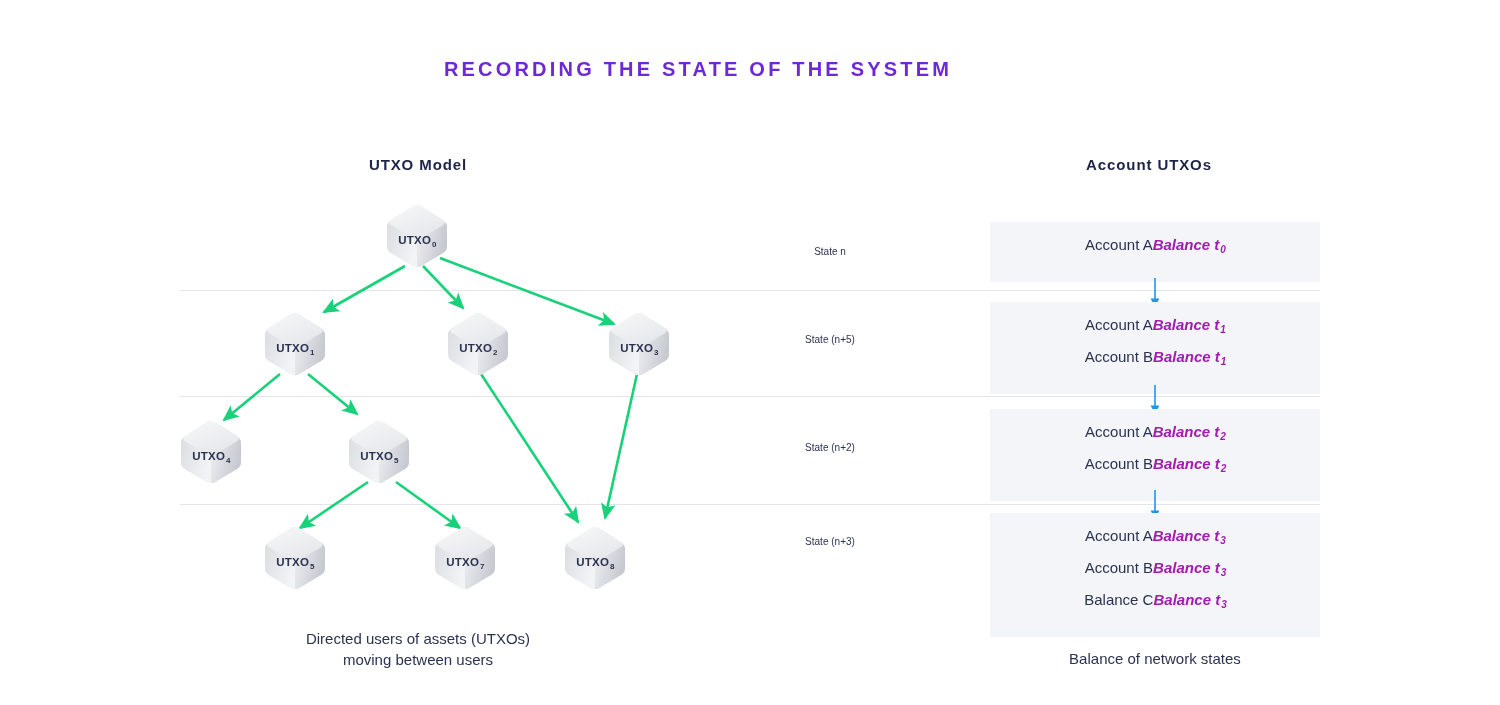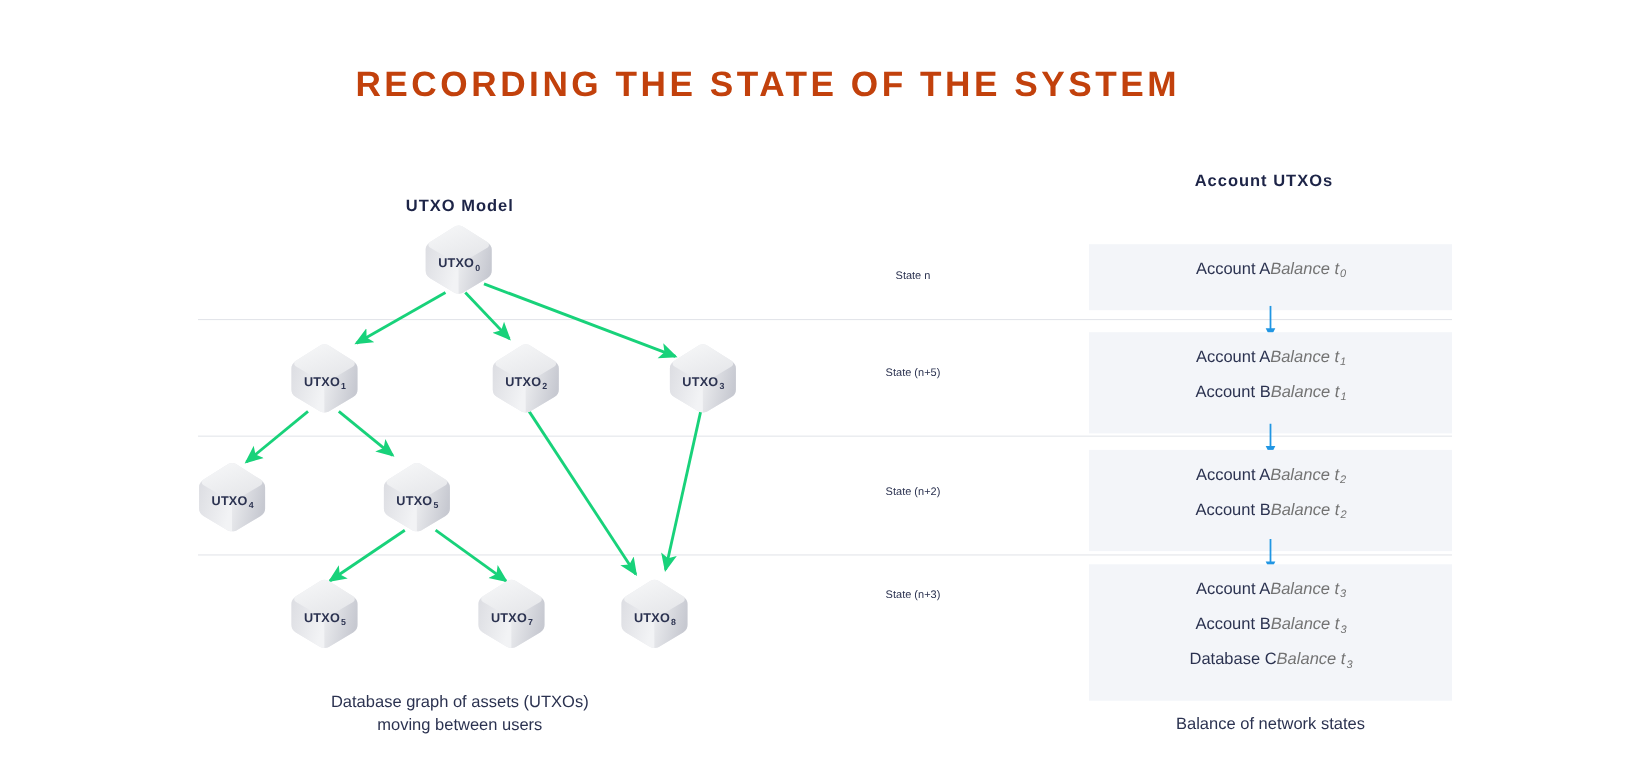--- a/index.html
+++ b/index.html
@@ -13,37 +13,37 @@
     position: relative;
     width: 1500px; height: 705px;
     background: #ffffff;
   }
 
   
   #title {
     position: absolute;
     left: 0; top: 58px; width: 1396px;
     text-align: center;
-    font-size: 32px;
+    font-size: 20px;
     font-weight: bold;
     letter-spacing: 3.2px;
-    color: #c2410c;
+    color: #6d28d9;
   }
 
   
   .col-head {
     position: absolute;
     font-size: 15px;
     font-weight: bold;
     letter-spacing: 0.9px;
     color: #1d2447;
     text-align: center;
     white-space: nowrap;
   }
-  #head-utxo    { left: 268px; top: 156px; width: 300px; margin-top: 23px; }
+  #head-utxo    { left: 268px; top: 156px; width: 300px; }
   #head-account { left: 999px; top: 156px; width: 300px; }
 
   
   .divider {
     position: absolute;
     left: 180px; width: 1140px; height: 1px;
     background: #e3e5ea;
   }
   #div-1 { top: 290px; }
   #div-2 { top: 396px; }
@@ -105,22 +105,23 @@
     align-items: baseline;
     height: 32px;
   }
   .acct-name {
     font-size: 15px;
     color: #2b3250;
   }
   .acct-balance {
     font-size: 15px;
     font-style: italic;
-    color: #737373;
+    color: #a21caf;
     white-space: nowrap;
+    font-weight: bold;
   }
   .acct-balance sub {
     font-size: 10px;
     font-style: italic;
     vertical-align: baseline;
     position: relative;
     top: 3px;
     left: 1px;
   }
 
@@ -348,24 +349,24 @@
   <div class="acct-box" style="top:513px;">
     <div class="acct-row">
       <span class="acct-name">Account A</span>
       <span class="acct-balance"><span>Balance t</span><sub>3</sub></span>
     </div>
     <div class="acct-row">
       <span class="acct-name">Account B</span>
       <span class="acct-balance"><span>Balance t</span><sub>3</sub></span>
     </div>
     <div class="acct-row">
-      <span class="acct-name">Database C</span>
+      <span class="acct-name">Balance C</span>
       <span class="acct-balance"><span>Balance t</span><sub>3</sub></span>
     </div>
   </div>
 
   <div class="caption" id="caption-utxo">
-    <div>Database graph of assets (UTXOs)</div>
+    <div>Directed users of assets (UTXOs)</div>
     <div>moving between users</div>
   </div>
   <div class="caption" id="caption-account">Balance of network states</div>
 
 </div>
 
 </body></html>

